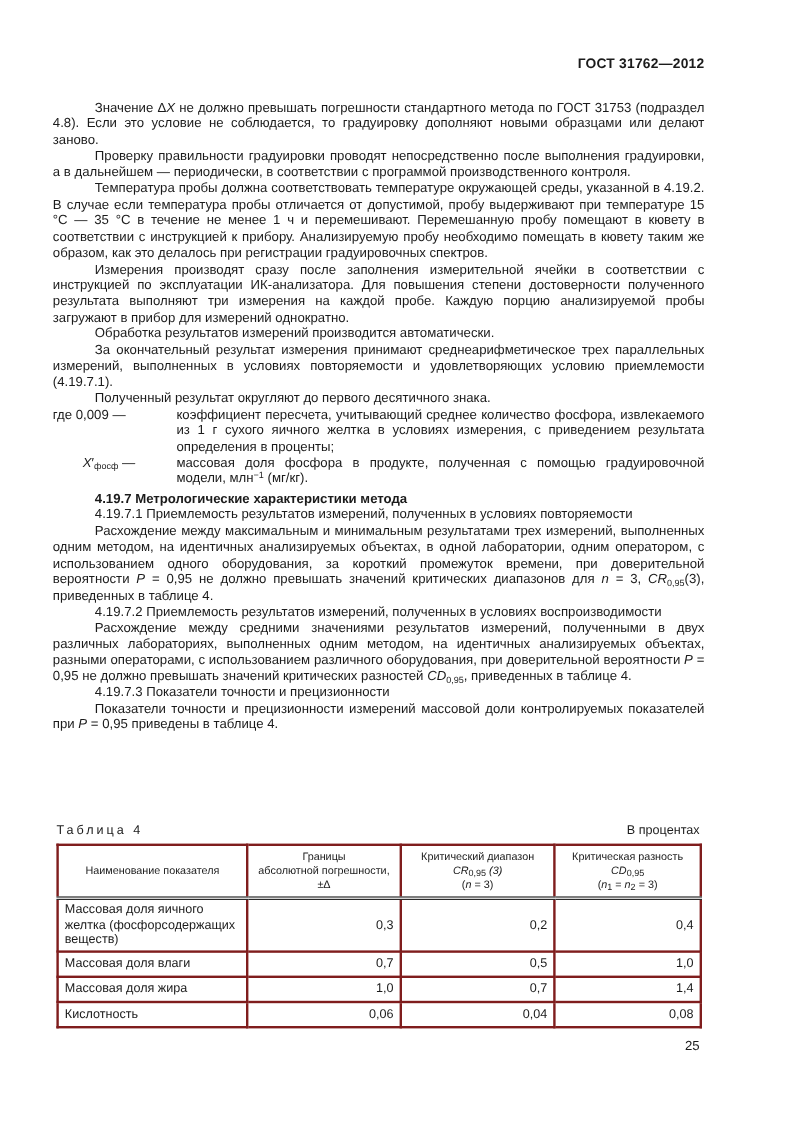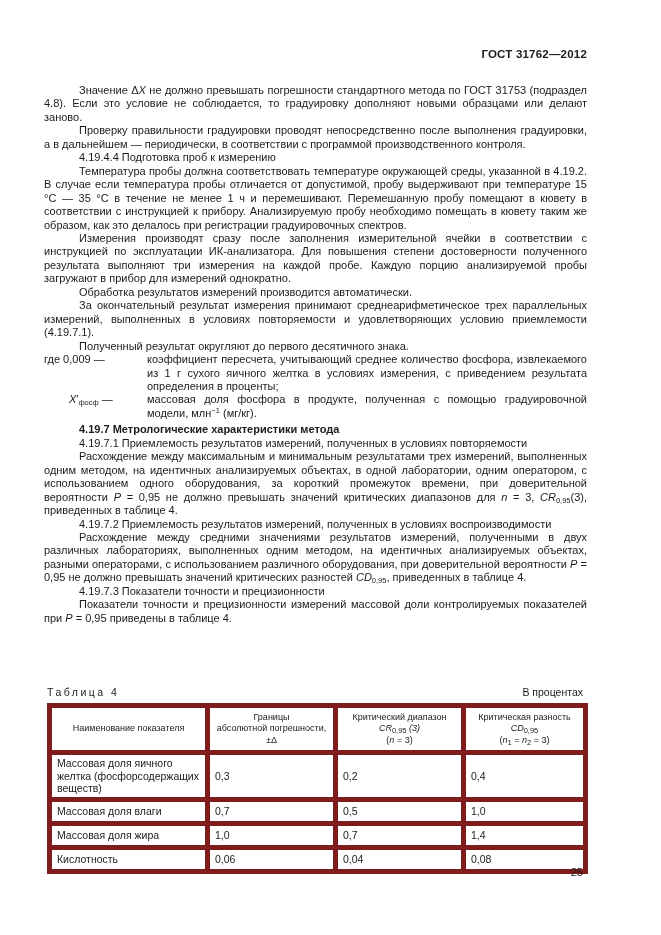--- a/index.html
+++ b/index.html
@@ -50,48 +50,47 @@
     font-size:10.5px; margin-bottom:5px;
   }
   .table-label { letter-spacing:2.5px; }
   .table-unit  { letter-spacing:0; }
 
   table.gost {
     width:536px; border-collapse:collapse; table-layout:fixed;
     border:1.5px solid #2a2a2a;
   }
   table.gost th, table.gost td {
-    border:5px solid #7f1d1d; padding:2px 5px; vertical-align:middle;
+    border:2px solid #7f1d1d; padding:2px 5px; vertical-align:middle;
   }
   table.gost thead th {
     font-weight:normal; font-size:9px; line-height:11.5px; text-align:center;
     height:38px; border-bottom:3px double #2a2a2a;
   }
   table.gost td { font-size:10.5px; }
   td.name { text-align:left; padding-left:8px; line-height:12.5px; }
-  td.val  { text-align:left; }
+  td.val  { text-align:right; }
   tr.tall td { height:32px; }
   tr.slim td { height:15px; }
   .col-name { width:158px; } .col-b { width:128px; } .col-c { width:128px; } .col-d { width:122px; }
 
   .page-number {
     position:absolute; top:839px; right:78px; font-size:11px;margin-top:27px;
   }
 </style>
 </head>
 <body>
 
 <div class="page">
 
   <div class="doc-header">ГОСТ 31762—2012</div>
 
   <div class="content">
     <p class="ind">Значение Δ<i>X</i> не должно превышать погрешности стандартного метода по ГОСТ 31753 (подраздел 4.8). Если это условие не соблюдается, то градуировку дополняют новыми образцами или делают заново.</p>
     <p class="ind">Проверку правильности градуировки проводят непосредственно после выполнения градуировки, а в дальнейшем — периодически, в соответствии с программой производственного контроля.</p>
-    <p class="ind">4.19.4.4 Подготовка проб к измерению</p>
     <p class="ind">Температура пробы должна соответствовать температуре окружающей среды, указанной в 4.19.2. В случае если температура пробы отличается от допустимой, пробу выдерживают при температуре 15 °С — 35 °С в течение не менее 1 ч и перемешивают. Перемешанную пробу помещают в кювету в соответствии с инструкцией к прибору. Анализируемую пробу необходимо помещать в кювету таким же образом, как это делалось при регистрации градуировочных спектров.</p>
     <p class="ind">Измерения производят сразу после заполнения измерительной ячейки в соответствии с инструкцией по эксплуатации ИК-анализатора. Для повышения степени достоверности полученного результата выполняют три измерения на каждой пробе. Каждую порцию анализируемой пробы загружают в прибор для измерений однократно.</p>
     <p class="ind">Обработка результатов измерений производится автоматически.</p>
     <p class="ind">За окончательный результат измерения принимают среднеарифметическое трех параллельных измерений, выполненных в условиях повторяемости и удовлетворяющих условию приемлемости (4.19.7.1).</p>
     <p class="ind">Полученный результат округляют до первого десятичного знака.</p>
 
 
     <div class="definitions">
       <div class="def">
         <span class="def-term">где 0,009 —</span>

